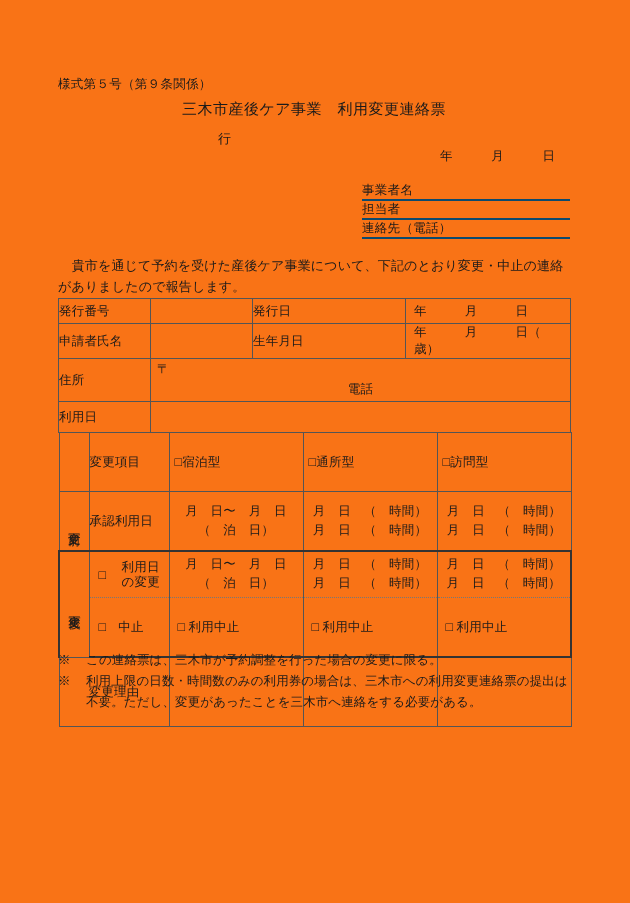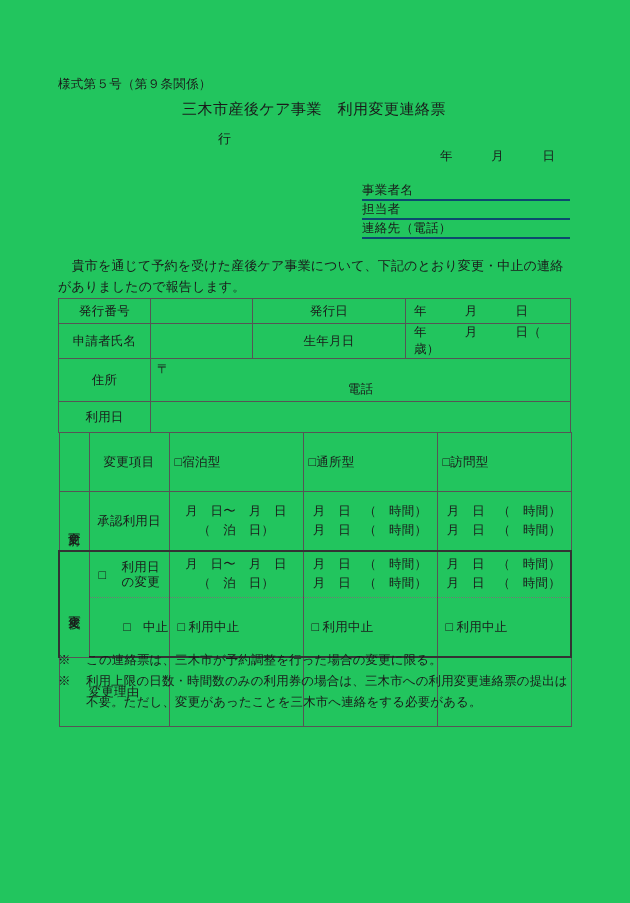--- a/index.html
+++ b/index.html
@@ -12,21 +12,21 @@
     width: 630px;
     height: 903px;
     position: relative;
     font-family: "Liberation Serif", "DejaVu Serif", serif;
     color: #1a1a1a;
     -webkit-font-smoothing: antialiased;
   }
   .page {
     position: absolute;
     inset: 0;
-    background: #22c55e;
+    background: #f97316;
   }
 
   
   .form-number {
     position: absolute;
     left: 58px;
     top: 76px;
     font-size: 12.5px;
     letter-spacing: 0.3px;
     white-space: nowrap;
@@ -100,21 +100,21 @@
     letter-spacing: 0.2px;
   }
 
   
   #applicant-table {
     left: 58px;
     top: 298px;
     width: 512px;
   }
   #applicant-table td { height: 24px; }
-  .lbl { text-align: center; }
+  .lbl { text-align: left; }
   .addr-cell {
     position: relative;
     height: 42px !important;
     text-align: center;
   }
   .addr-post {
     position: absolute;
     left: 6px;
     top: 2px;
     font-size: 12.5px;
@@ -168,21 +168,21 @@
     position: absolute;
     left: 9px;
     top: 50%;
     transform: translateY(-50%);
   }
   .chg-item .txt {
     display: block;
     margin-left: 32px;
   }
   .stop-row td { height: 24px; }
-  .stop-lbl { padding-left: 9px !important; text-align: right; }
+  .stop-lbl { padding-left: 9px !important; }
   .stop-lbl .sp { padding-left: 12px; }
   .stop-opt { padding-left: 8px !important; }
   .reason-cell {
     height: 32px !important;
     text-align: center;
   }
   .thick-top { border-top: 2px solid #333 !important; }
   .thick-bottom { border-bottom: 2px solid #333 !important; }
   .thick-left { border-left: 2px solid #333 !important; }
   .thick-right { border-right: 2px solid #333 !important; }

